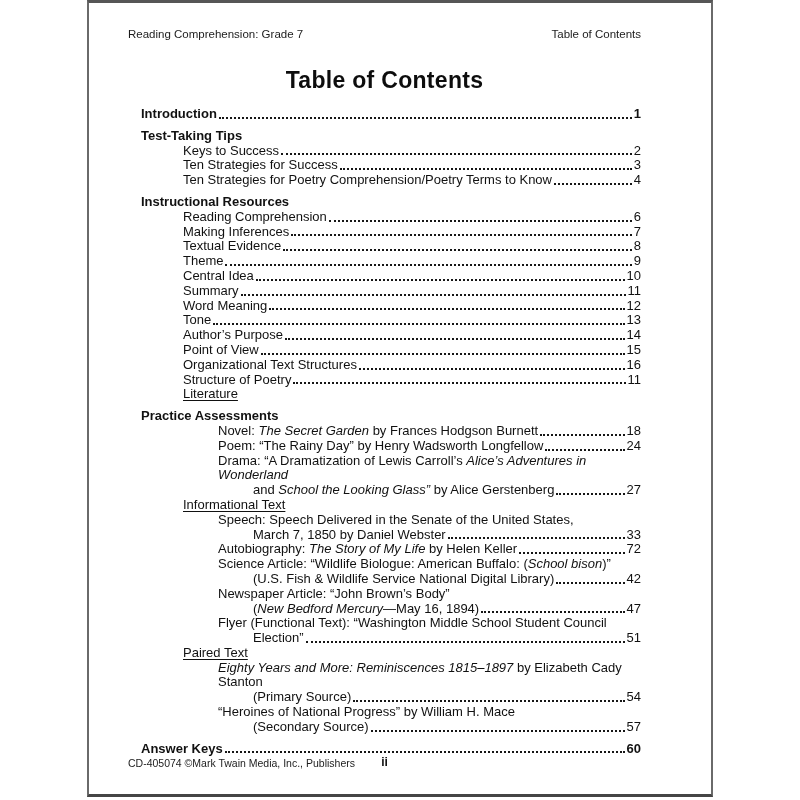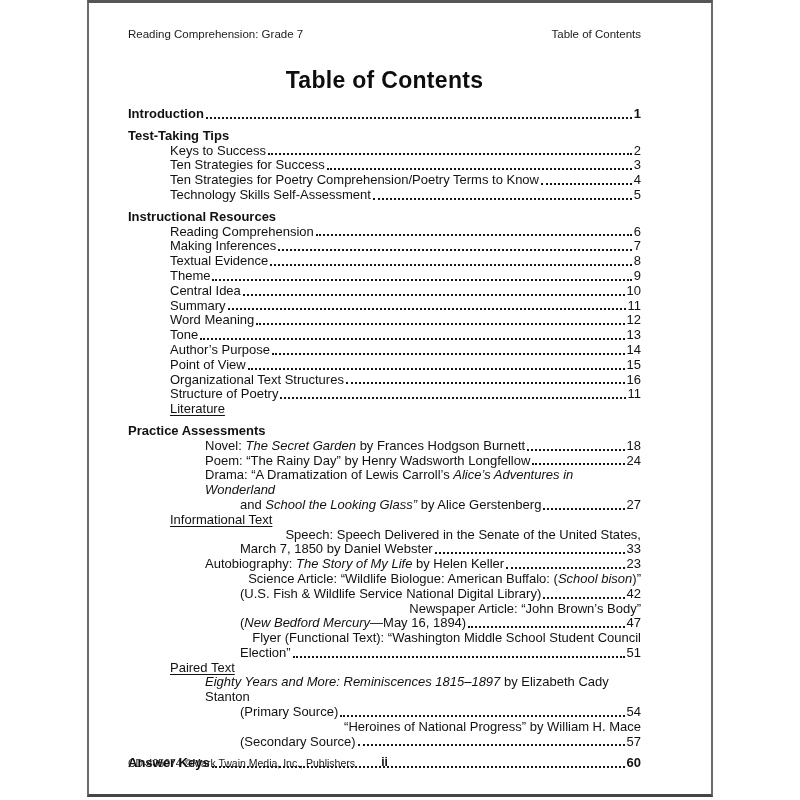--- a/index.html
+++ b/index.html
@@ -39,33 +39,33 @@
   .doc-title {
     margin-top: 26px;
     text-align: center;
     font-size: 23px;
     line-height: 26px;
     font-weight: 700;
     letter-spacing: 0.3px;
     color: #0d0d0d;
   }
 
-  .toc { margin-top: 14px; }
+  .toc { margin-top: 14px; margin-left: 13px; }
 
   .row {
     display: flex;
     align-items: flex-end;
     font-size: 13px;
     line-height: 14.8px;
   }
   .row.sec { margin-top: 7px; }
   .row.bold { font-weight: 700; }
   .lvl0 { padding-left: 0; }
   .lvl1 { padding-left: 42px; }
-  .lvl2 { padding-left: 77px; justify-content: flex-end; }
+  .lvl2 { padding-left: 77px; }
   .lvl3 { padding-left: 112px; }
   .row.ul .label { text-decoration: underline; text-underline-offset: 2px; }
   .label { white-space: pre-wrap; }
   .label .it { font-style: italic; }
   .dots {
     flex: 1 1 auto;
     min-width: 10px;
     align-self: flex-end;
     border-bottom: 2px dotted #161616;
     margin: 0 2px 3px 2px;
@@ -119,25 +119,20 @@
           <div class="row lvl1">
             <span class="label"><span>Ten Strategies for Success</span></span>
             <span class="dots"></span>
             <span class="pg">3</span>
           </div>
           <div class="row lvl1">
             <span class="label"><span>Ten Strategies for Poetry Comprehension/Poetry Terms to Know</span></span>
             <span class="dots"></span>
             <span class="pg">4</span>
           </div>
-          <div class="row lvl1">
-            <span class="label"><span>Technology Skills Self-Assessment</span></span>
-            <span class="dots"></span>
-            <span class="pg">5</span>
-          </div>
           <div class="row lvl0 bold sec">
             <span class="label"><span>Instructional Resources</span></span>
           </div>
           <div class="row lvl1">
             <span class="label"><span>Reading Comprehension</span></span>
             <span class="dots"></span>
             <span class="pg">6</span>
           </div>
           <div class="row lvl1">
             <span class="label"><span>Making Inferences</span></span>
@@ -225,21 +220,21 @@
             <span class="label"><span>Speech: Speech Delivered in the Senate of the United States,</span></span>
           </div>
           <div class="row lvl3">
             <span class="label"><span>March 7, 1850 by Daniel Webster</span></span>
             <span class="dots"></span>
             <span class="pg">33</span>
           </div>
           <div class="row lvl2">
             <span class="label"><span>Autobiography: </span><span class="it">The Story of My Life</span><span> by Helen Keller</span></span>
             <span class="dots"></span>
-            <span class="pg">23</span>
+            <span class="pg">72</span>
           </div>
           <div class="row lvl2">
             <span class="label"><span>Science Article: “Wildlife Biologue: American Buffalo: (</span><span class="it">School bison</span><span>)”</span></span>
           </div>
           <div class="row lvl3">
             <span class="label"><span>(U.S. Fish &amp; Wildlife Service National Digital Library)</span></span>
             <span class="dots"></span>
             <span class="pg">42</span>
           </div>
           <div class="row lvl2">

